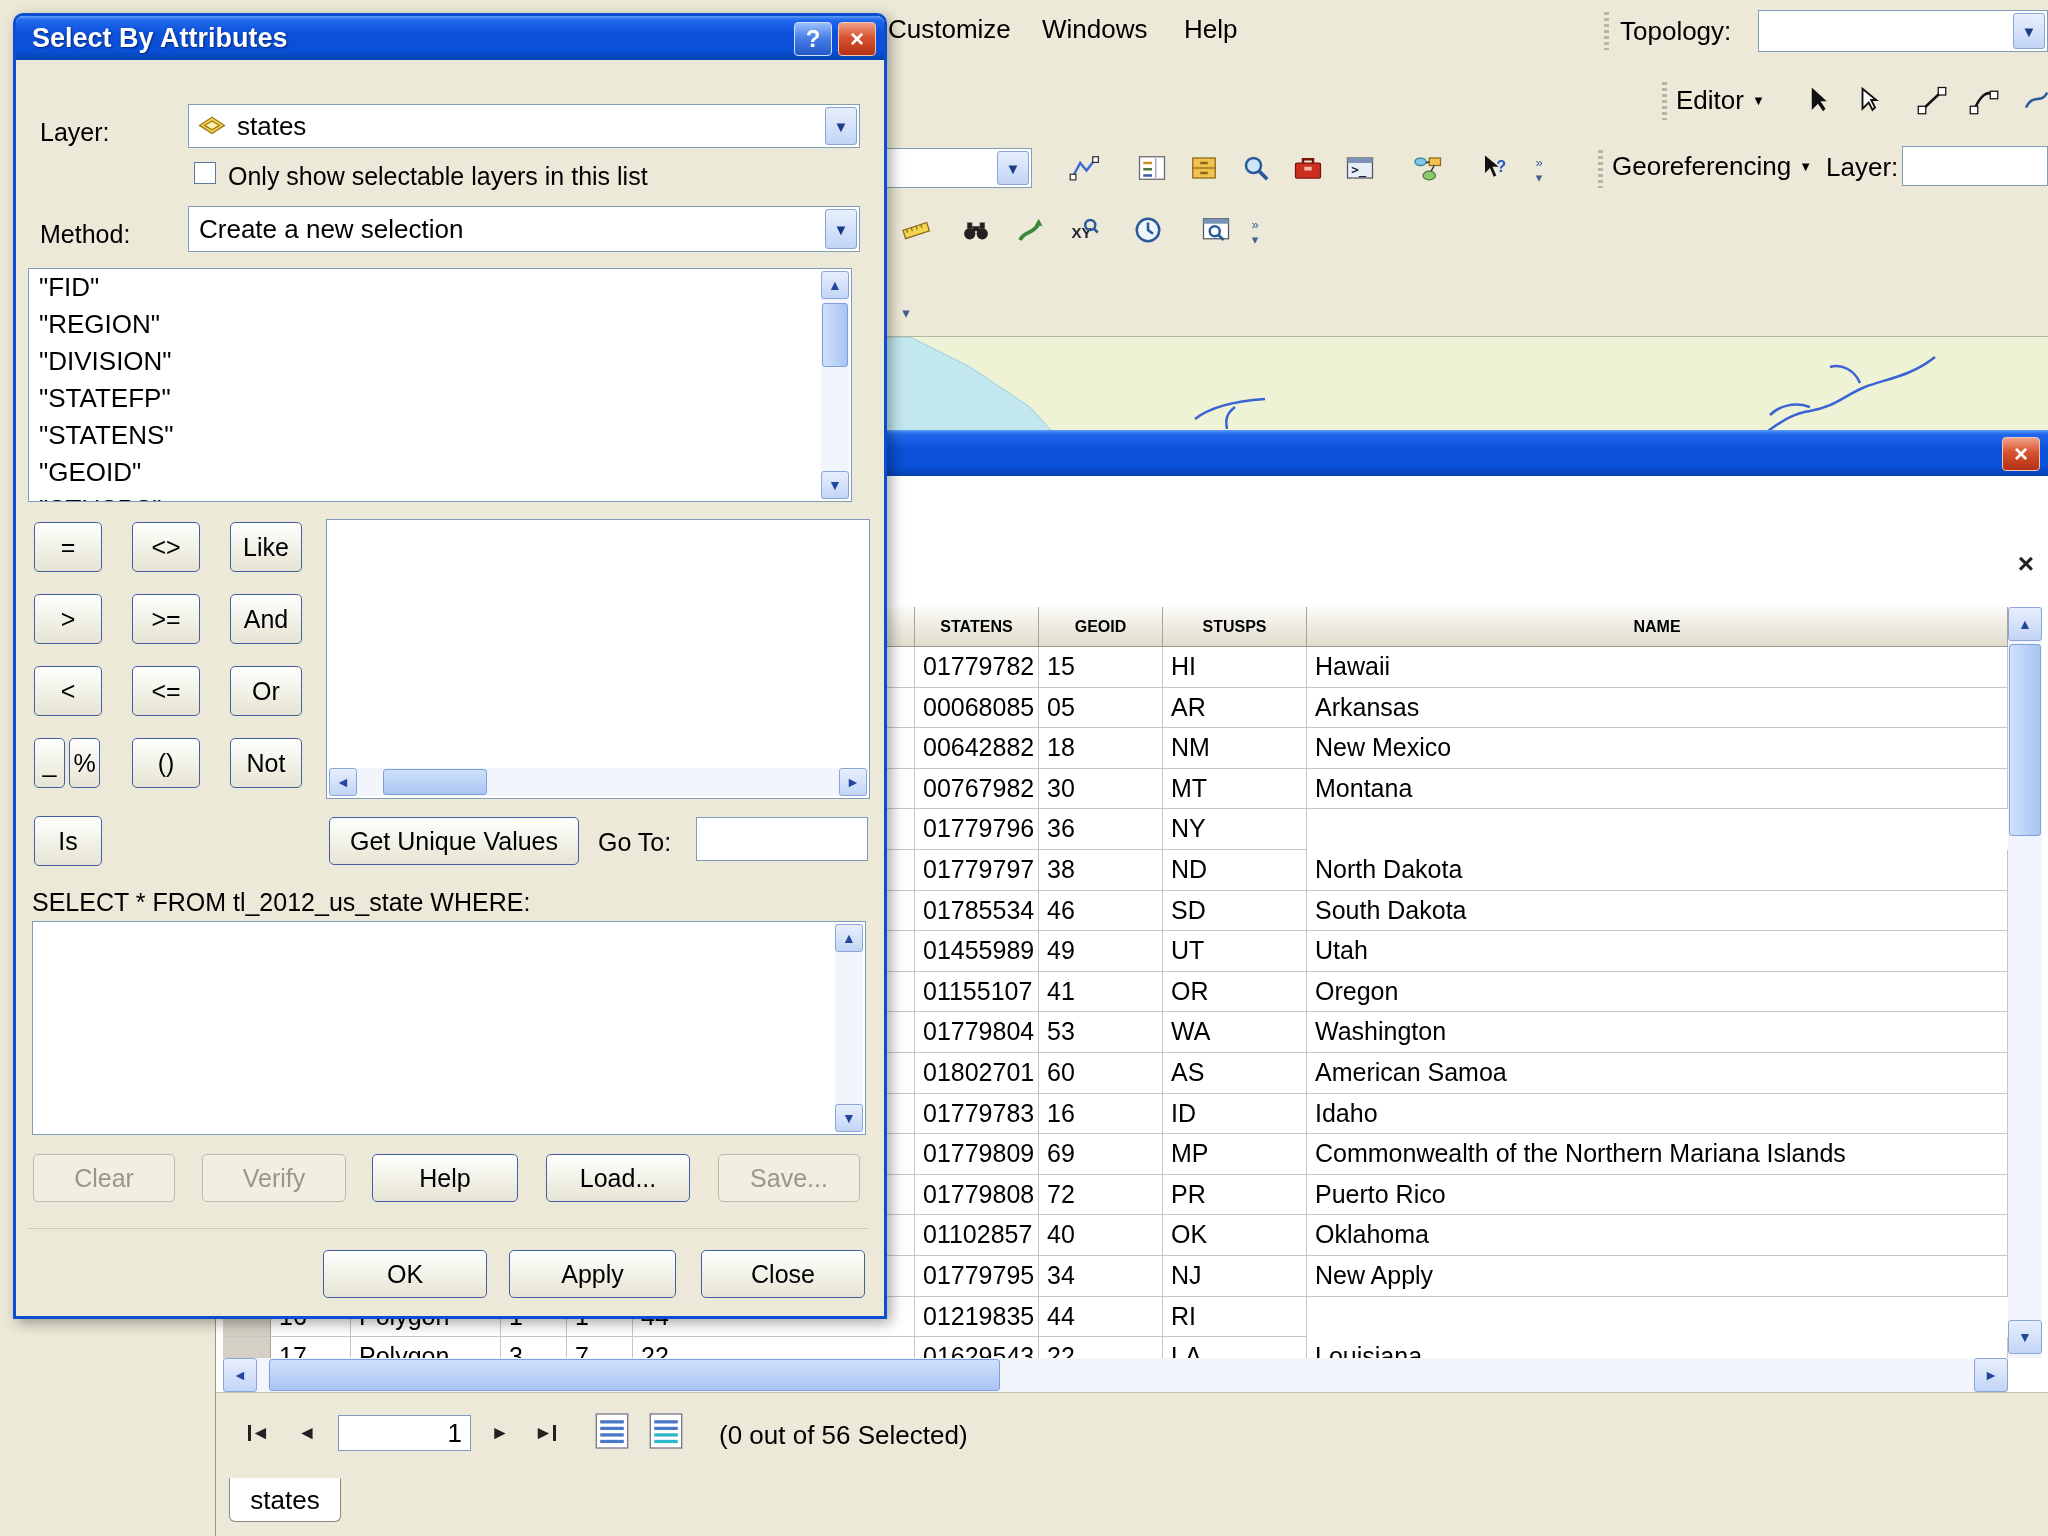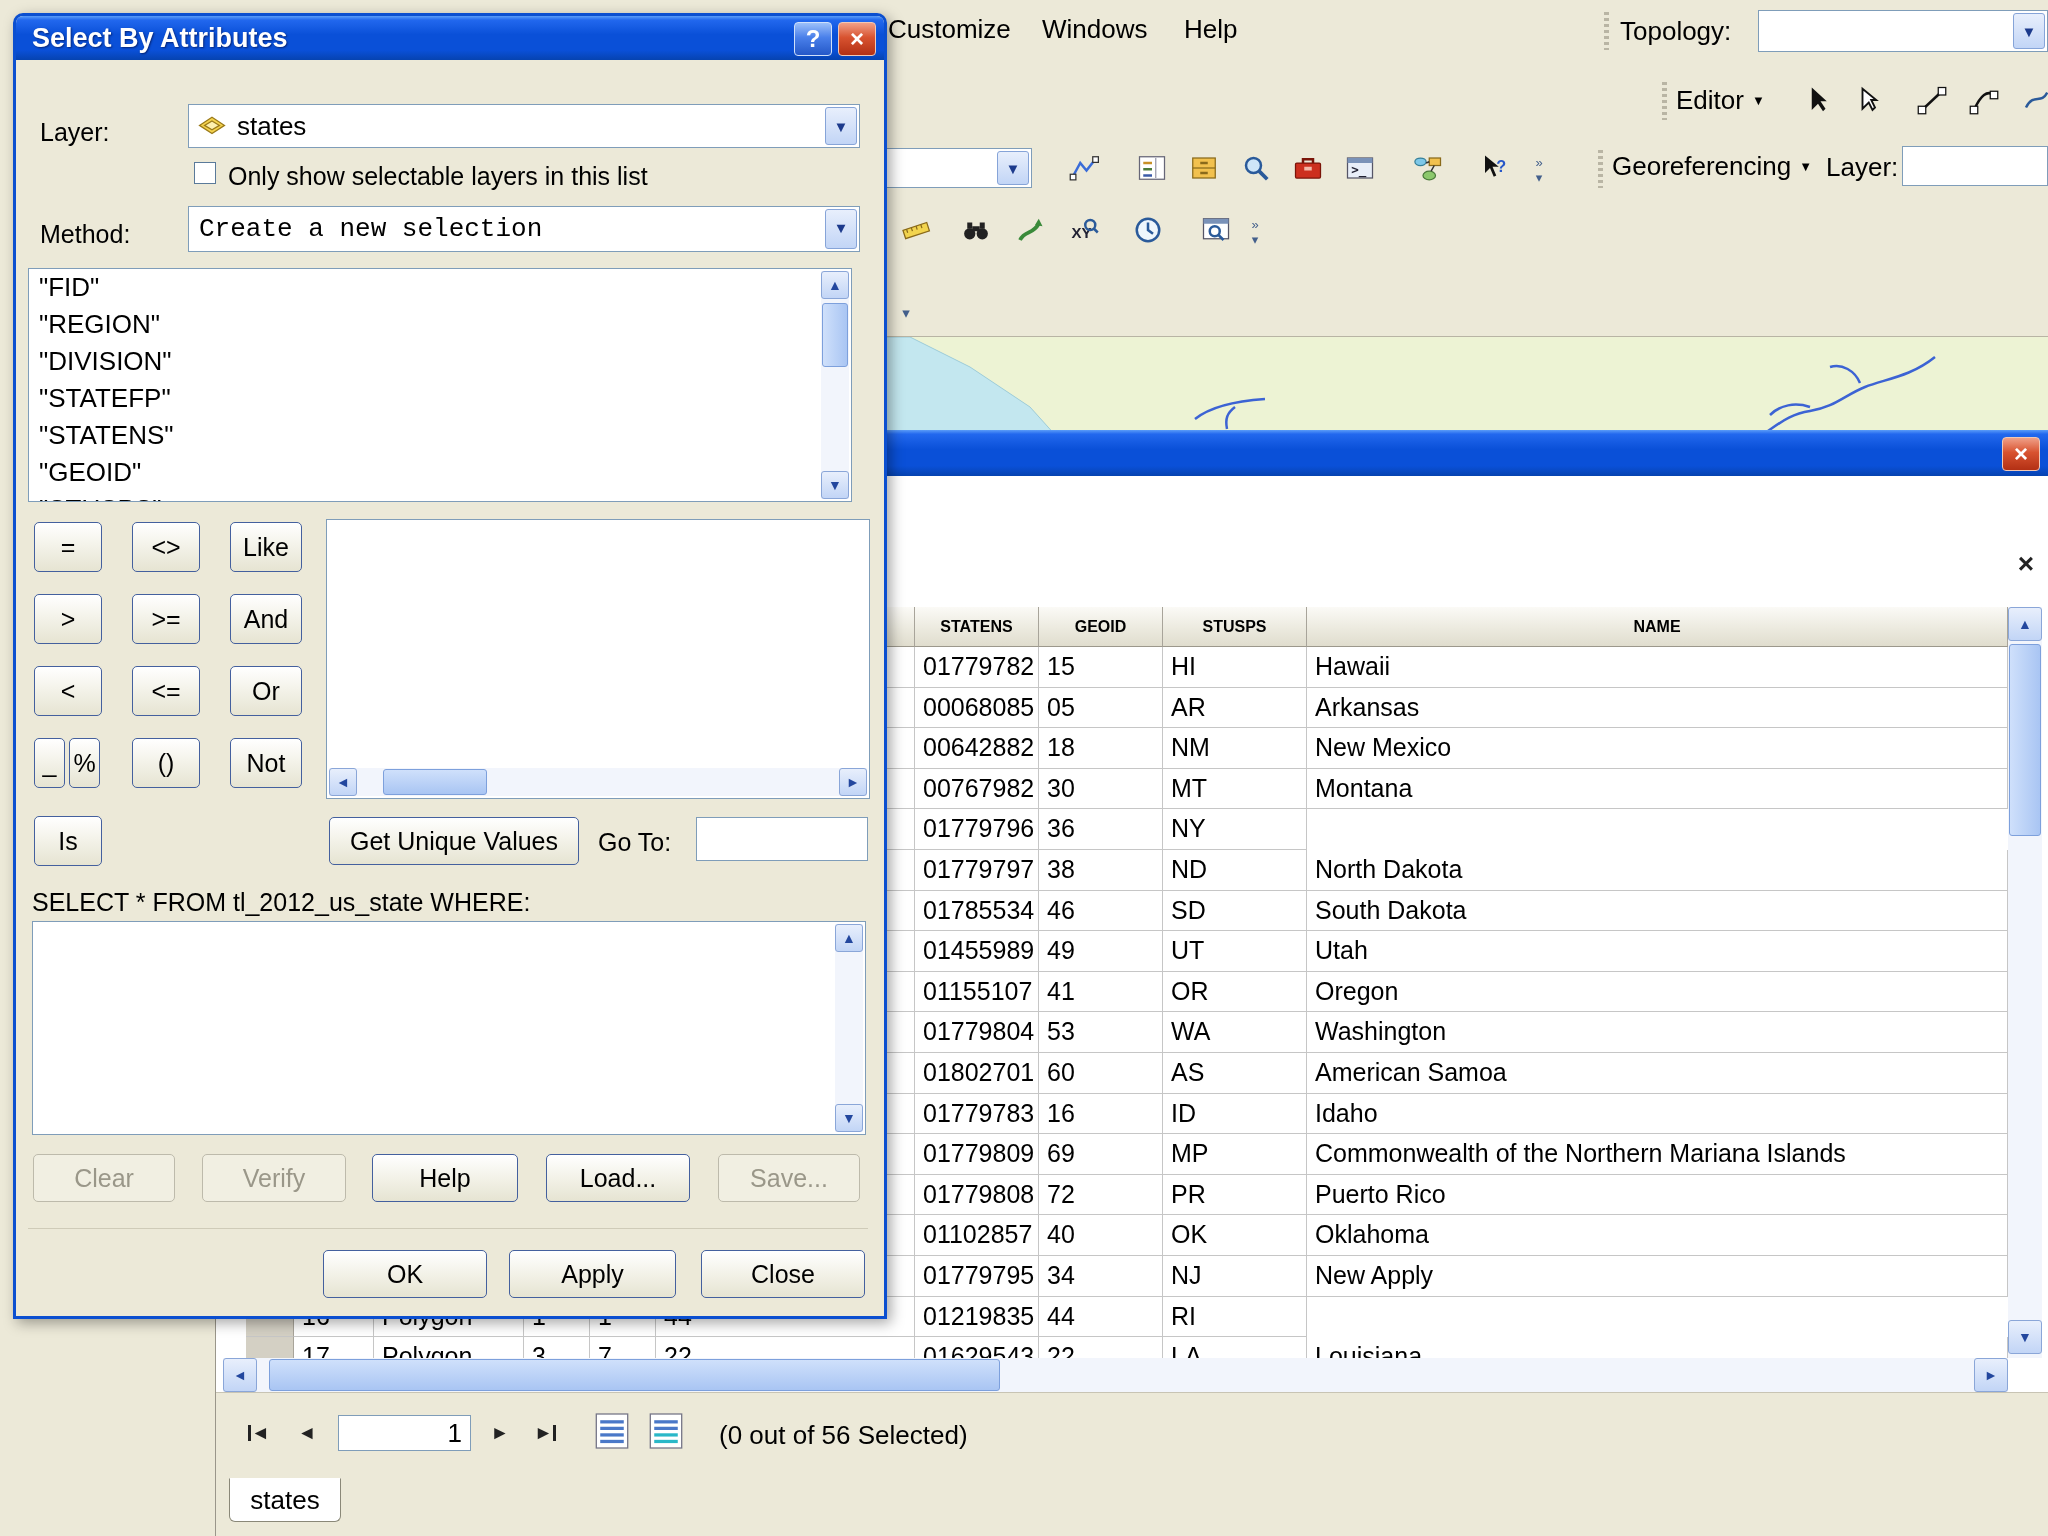--- a/index.html
+++ b/index.html
@@ -380,21 +380,21 @@
         <div class="trow">
           <div class="tc" style="width:214px;"></div>
           <div class="tc" style="width:124px;">01629543</div>
           <div class="tc" style="width:124px;">22</div>
           <div class="tc" style="width:144px;">LA</div>
           <div class="tc" style="width:701px;">Louisiana</div>
         </div>
     </div>
 
     <div class="abs" style="left:7px;top:217px;width:478px;height:711px;overflow:hidden;">
-      <div class="abs" style="left:0;top:649.6px;width:478px;margin-left:23px;">
+      <div class="abs" style="left:0;top:649.6px;width:478px;">
         <div class="trow">
             <div class="tc" style="width:48px;background:#d4d0c4;border-right-color:#a8a49a;"></div>
             <div class="tc" style="width:80px;">16</div>
             <div class="tc" style="width:150px;">Polygon</div>
             <div class="tc" style="width:66px;">1</div>
             <div class="tc" style="width:66px;">1</div>
             <div class="tc" style="width:68px;border-right:none;">44</div>
           </div>
           <div class="trow">
             <div class="tc" style="width:48px;background:#d4d0c4;border-right-color:#a8a49a;"></div>
@@ -472,21 +472,21 @@
             <polygon points="12,4 18,7.5 12,11 6,7.5" fill="#fdf0b0" stroke="#9a7a1a"></polygon>
           </svg>
       </span>
       <div class="val">states</div>
       <div class="drop">▼</div>
     </div>
     <div class="abs" style="left:178px;top:146px;width:22px;height:22px;background:#fff;border:1px solid #5a7a9a;box-sizing:border-box;"></div>
     <div class="dlabel" style="left:212px;top:146px;">Only show selectable layers in this list</div>
 
     <div class="dlabel" style="left:24px;top:204px;">Method:</div>
-    <div class="combo" style="left:172px;top:190px;width:672px;height:46px;font-family:Liberation Mono, monospace;">
+    <div class="combo" style="left:172px;top:190px;width:672px;height:46px;">
       <div class="val">Create a new selection</div>
       <div class="drop">▼</div>
     </div>
 
     <div class="sunken" style="left:12px;top:252px;width:824px;height:234px;overflow:hidden;">
       <div class="fitem">"FID"</div>
         <div class="fitem">"REGION"</div>
         <div class="fitem">"DIVISION"</div>
         <div class="fitem">"STATEFP"</div>
         <div class="fitem">"STATENS"</div>

